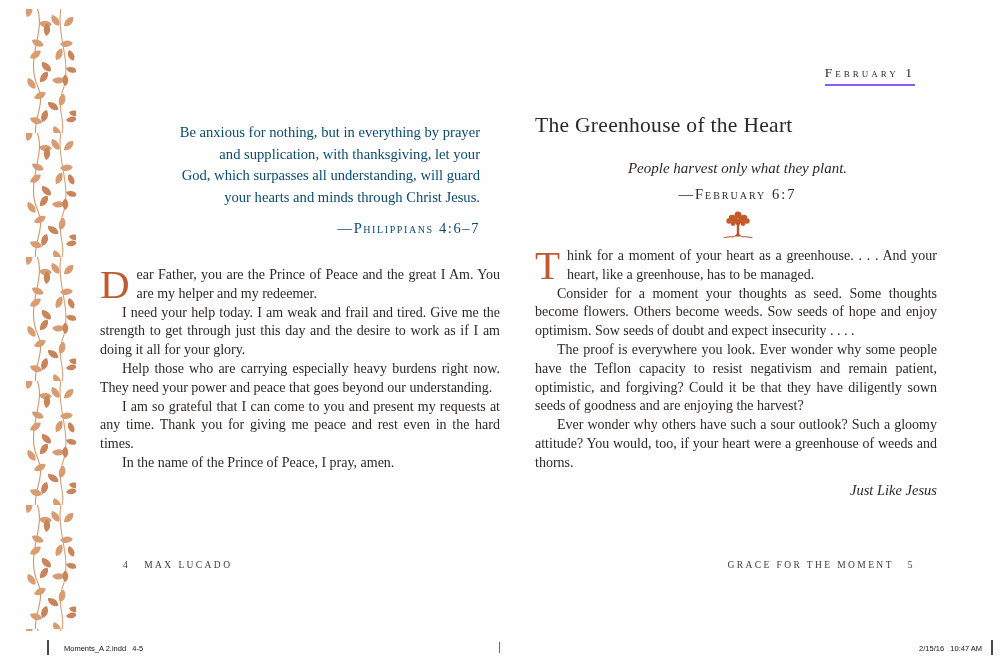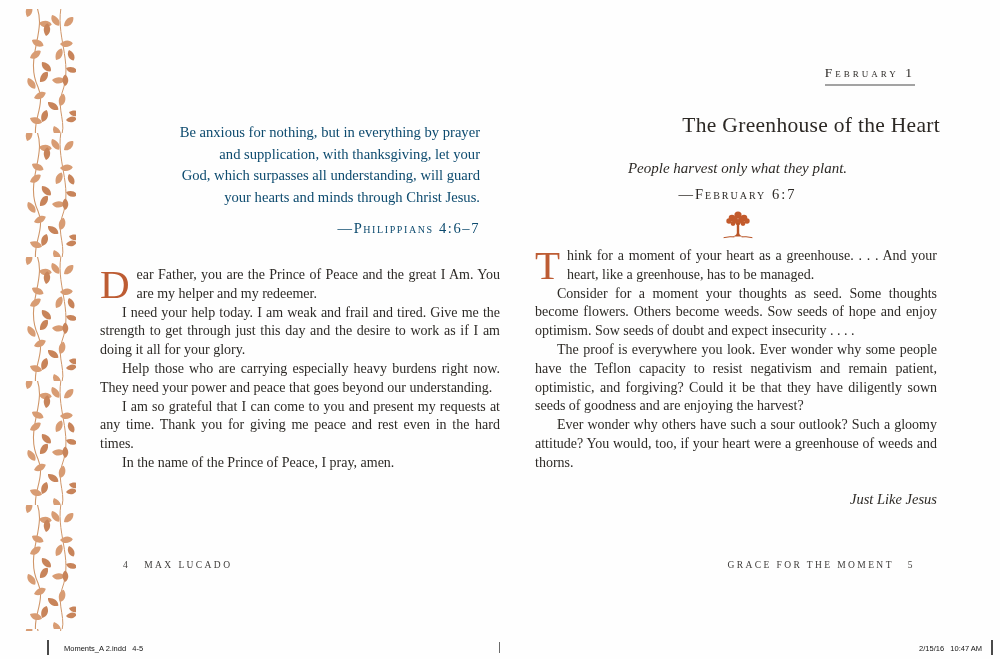--- a/index.html
+++ b/index.html
@@ -40,42 +40,42 @@
   .footer-right{left:535px; width:380px; text-align:right;}
   .pgnum-left{margin-right:14px;}
   .pgnum-right{margin-left:14px;}
   
   .date-header{
     position:absolute; left:535px; top:63px; width:380px; text-align:right;
   }
   .date-header span{
     display:inline-block; font-variant:small-caps; font-size:13.5px;
     letter-spacing:3px; color:#2e2b28;
-    border-bottom:2px solid #a3a3a3; padding-bottom:3px;
+    border-bottom:2px solid #8b5cf6; padding-bottom:3px;
   }
   .title{
     position:absolute; left:535px; top:113px; width:405px;
-    text-align:right; font-size:21.5px; color:#2c2824; letter-spacing:.3px;
+    text-align:left; font-size:21.5px; color:#2c2824; letter-spacing:.3px;
   }
   .quote{
     position:absolute; left:535px; top:160px; width:405px;
     text-align:center; font-style:italic; font-size:15px;
   }
   .quote-attr{
     position:absolute; left:535px; top:186px; width:405px;
     text-align:center; font-variant:small-caps; letter-spacing:2px; font-size:14.5px;
   }
   .ornament{position:absolute; left:535px; top:209px; width:405px; text-align:center;}
   .body-text{
     position:absolute; left:535px; top:247px; width:402px;
     font-size:14px; line-height:18.8px; text-align:justify;
   }
   .source-line{
     display:block; text-align:right; font-style:italic;
-    margin-top:17px; text-indent:0; font-size:14.5px;
+    margin-top:8px; text-indent:0; font-size:14.5px;
   }
   
   .slug{position:absolute; font-family:"Liberation Sans", sans-serif;
         font-size:7.5px; color:#141414; white-space:pre; top:644px;}
   .slug-left{left:64px;}
   .slug-right{right:18px;}
   .regbar{position:absolute; width:1.5px; height:15px; top:640px; background:#4a4a4a;}
   .regbar-left{left:47px;}
   .regbar-right{left:991px;}
   .center-tick{position:absolute; left:499px; top:642px; width:1px; height:11px; background:#6a6a6a;}

